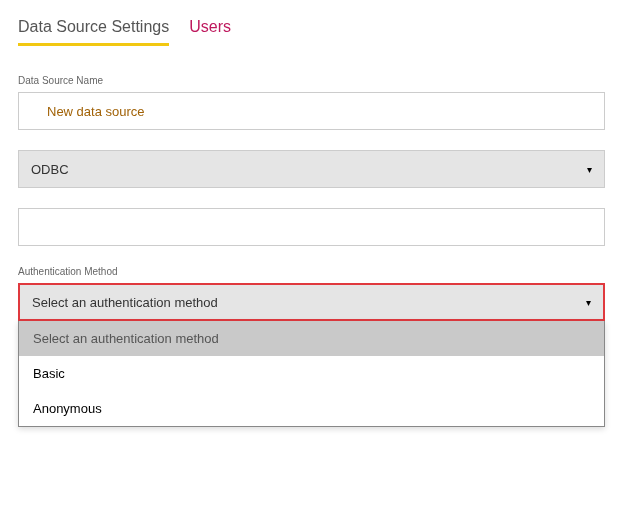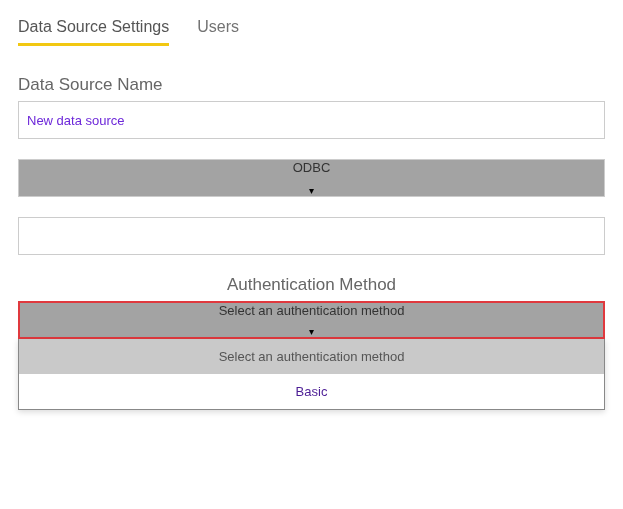--- a/index.html
+++ b/index.html
@@ -6,91 +6,90 @@
     body {
       font-family: "Segoe UI", Arial, sans-serif;
       background: #fff;
       width: 623px;
       height: 509px;
       padding: 12px 18px;
       color: #333;
     }
     .tabs {
       display: flex;
-      gap: 28px;
+      gap: 20px;
       border-bottom: 1px solid transparent;
       margin-bottom: 28px;
     }
     .tab {
       font-size: 16px;
-      color: #737373;
+      color: #be185d;
       padding: 6px 0 10px 0;
       cursor: pointer;
       position: relative;
     }
     .tab.active {
       color: #555;
     }
     .tab.active::after {
       content: "";
       position: absolute;
       left: 0; right: 0; bottom: 0;
       height: 3px;
       background: #f2c811;
     }
     .field-group { margin-bottom: 20px; }
     .field-label {
-      font-size: 17px;
+      font-size: 10px;
       color: #666;
       margin-bottom: 6px;
       display: block;
     }
     .text-input, .select-box {
       width: 100%;
       height: 38px;
       border: 1px solid #ccc;
-      padding: 0 8px;
+      padding: 0 28px;
       font-size: 13px;
       font-family: inherit;
       background: #fff;
-      color: #6d28d9;
+      color: #a16207;
     }
     .select-wrap { position: relative; }
     .select-display {
       width: 100%;
       height: 38px;
       border: 1px solid #ccc;
       padding: 0 12px;
       font-size: 13px;
       display: flex;
       align-items: center;
       justify-content: space-between;
-      background: #a3a3a3;
+      background: #e5e5e5;
       cursor: pointer;
       color: #333;
-      flex-direction: column;
     }
     .select-display.highlighted {
       border: 2px solid #e0393e;
     }
     .chevron {
       font-size: 10px;
       color: #000;
     }
     .dropdown-list {
       border: 1px solid #888;
       border-top: none;
       box-shadow: 0 2px 6px rgba(0,0,0,0.15);
       background: #fff;
     }
     .dropdown-option {
       padding: 10px 14px;
       font-size: 13px;
       cursor: pointer;
-      color: #4c1d95;
+      color: #000000;
     }
     .dropdown-option.placeholder {
       background: #c9c9c9;
       color: #555;
     }
   </style>
 </head>
 <body>
 
 <div class="tabs">
@@ -109,25 +108,26 @@
       <span>ODBC</span>
       <span class="chevron">▾</span>
     </div>
   </div>
 </div>
 
 <div class="field-group">
   <input class="text-input" type="text" value="" style="">
 </div>
 
-<div class="field-group" style="margin-bottom:0;text-align:center;">
+<div class="field-group" style="margin-bottom:0;">
   <label class="field-label">Authentication Method</label>
   <div class="select-wrap">
     <div class="select-display highlighted">
       <span>Select an authentication method</span>
       <span class="chevron">▾</span>
     </div>
     <div class="dropdown-list">
       <div class="dropdown-option placeholder">Select an authentication method</div>
       <div class="dropdown-option">Basic</div>
+      <div class="dropdown-option">Anonymous</div>
     </div>
   </div>
 </div>
 
 </body></html>

